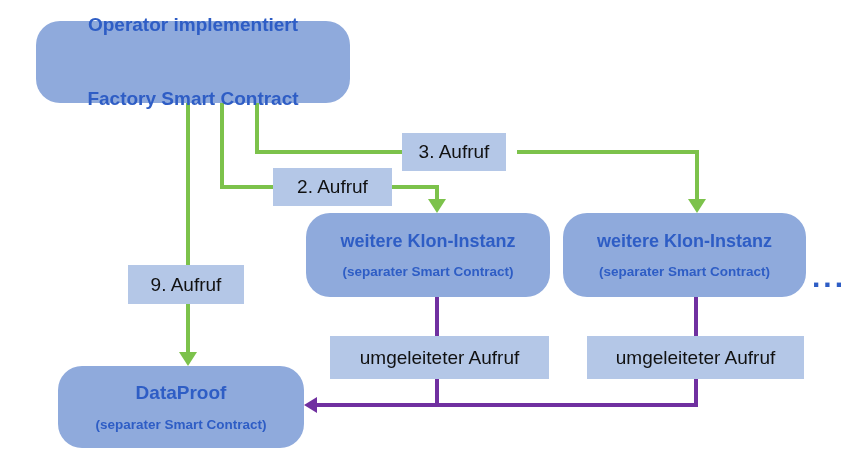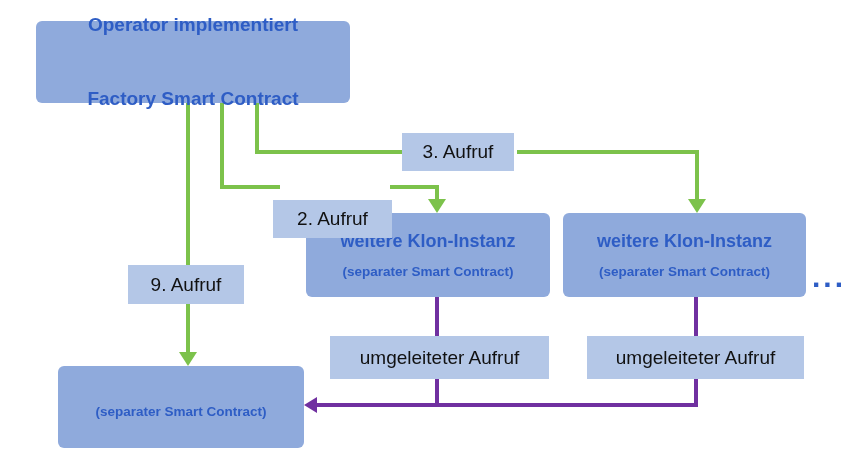--- a/index.html
+++ b/index.html
@@ -4,21 +4,21 @@
 <style>
   html,body { margin:0; padding:0; }
   body {
     width:868px; height:466px; position:relative; background:#ffffff;
     font-family:"Liberation Sans", sans-serif; overflow:hidden;
   }
   .stage { position:absolute; inset:0; }
 
   
   .node {
-    position:absolute; background:#8FAADC; border-radius:6px;
+    position:absolute; background:#8FAADC; border-radius:24px;
     display:flex; flex-direction:column; align-items:center; justify-content:center;
     text-align:center; color:#2E5DC5; font-weight:bold; z-index:3;
   }
   .node .title   { font-size:19px; line-height:1.35; }
   .node .title2  { font-size:19px; line-height:1.35;margin-top:48px; }
   .node .subtitle{ font-size:13.5px; line-height:1.3; margin-top:10px; }
 
   
   .call-label {
     position:absolute; background:#B4C7E7; color:#111111;
@@ -81,28 +81,29 @@
     <div class="title" style="font-size:18px;">weitere Klon-Instanz</div>
     <div class="subtitle">(separater Smart Contract)</div>
   </div>
 
   <div class="node" style="left:563px; top:213px; width:243px; height:84px;">
     <div class="title" style="font-size:18px;">weitere Klon-Instanz</div>
     <div class="subtitle">(separater Smart Contract)</div>
   </div>
 
   <div class="node" style="left:58px; top:366px; width:246px; height:82px;">
+    <div class="title">DataProof</div>
     <div class="subtitle">(separater Smart Contract)</div>
   </div>
 
   <div class="call-label" style="left:128px; top:265px; width:116px; height:39px;">9. Aufruf</div>
 
-  <div class="call-label" style="left:273px; top:168px; width:119px; height:38px;margin-top:32px;">2. Aufruf</div>
+  <div class="call-label" style="left:273px; top:168px; width:119px; height:38px;">2. Aufruf</div>
 
-  <div class="call-label" style="left:402px; top:133px; width:112px; height:38px;">3. Aufruf</div>
+  <div class="call-label" style="left:402px; top:133px; width:104px; height:38px;">3. Aufruf</div>
 
   <div class="call-label" style="left:330px; top:336px; width:219px; height:43px;">umgeleiteter Aufruf</div>
 
   <div class="call-label" style="left:587px; top:336px; width:217px; height:43px;">umgeleiteter Aufruf</div>
 
   <div class="ellipsis" style="left:812px; top:262px;">...</div>
 
 </div>
 
 </body></html>

